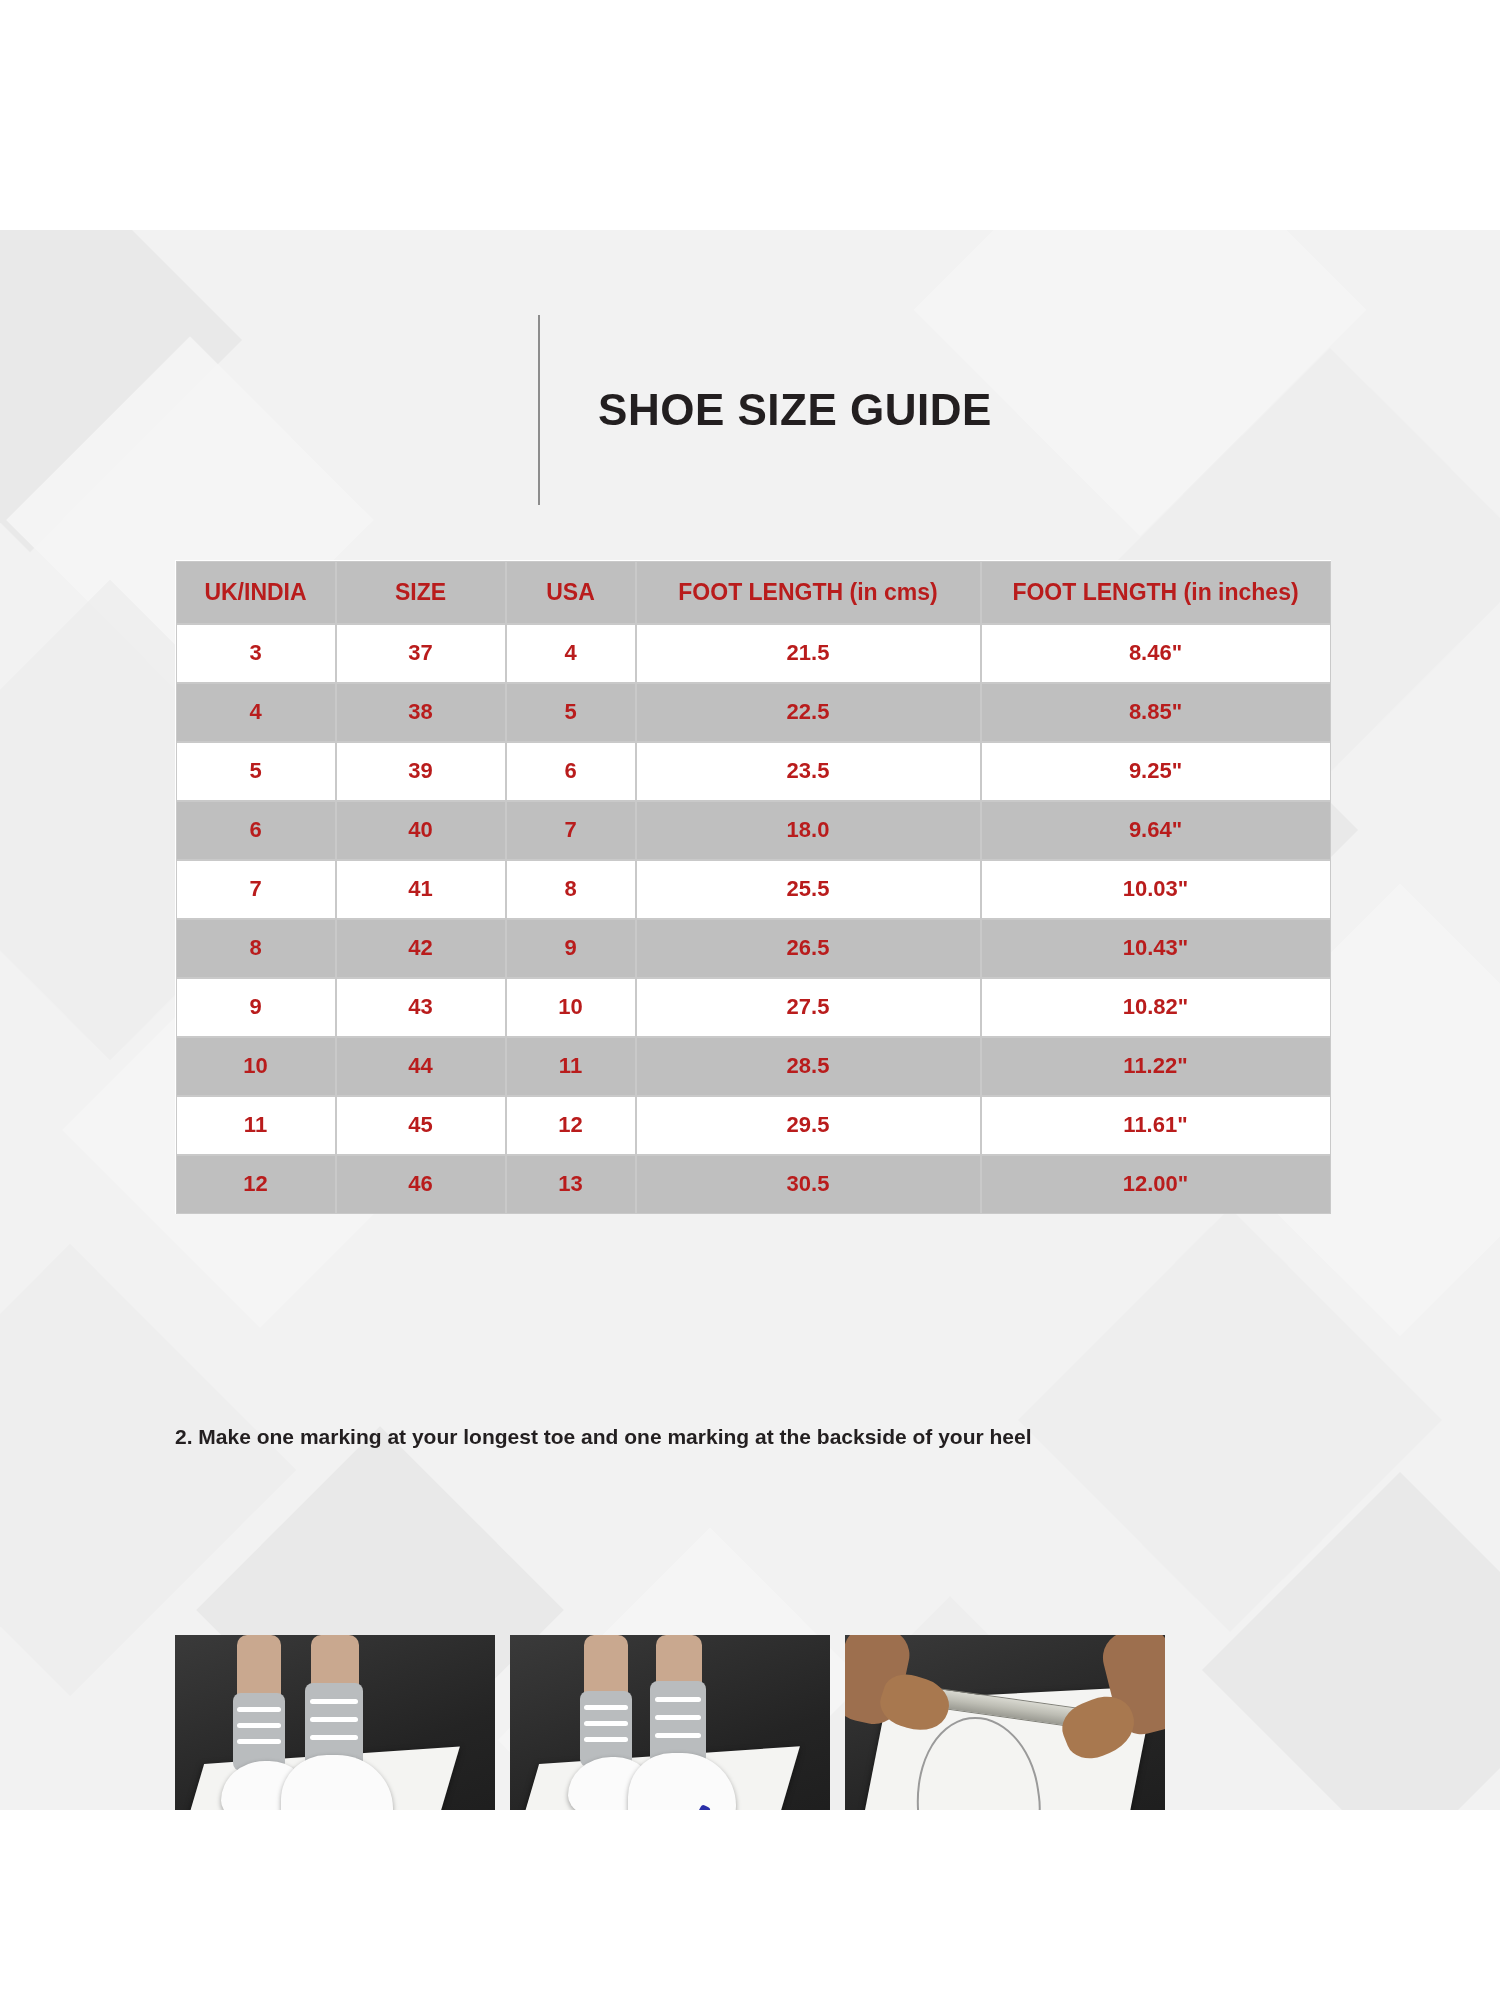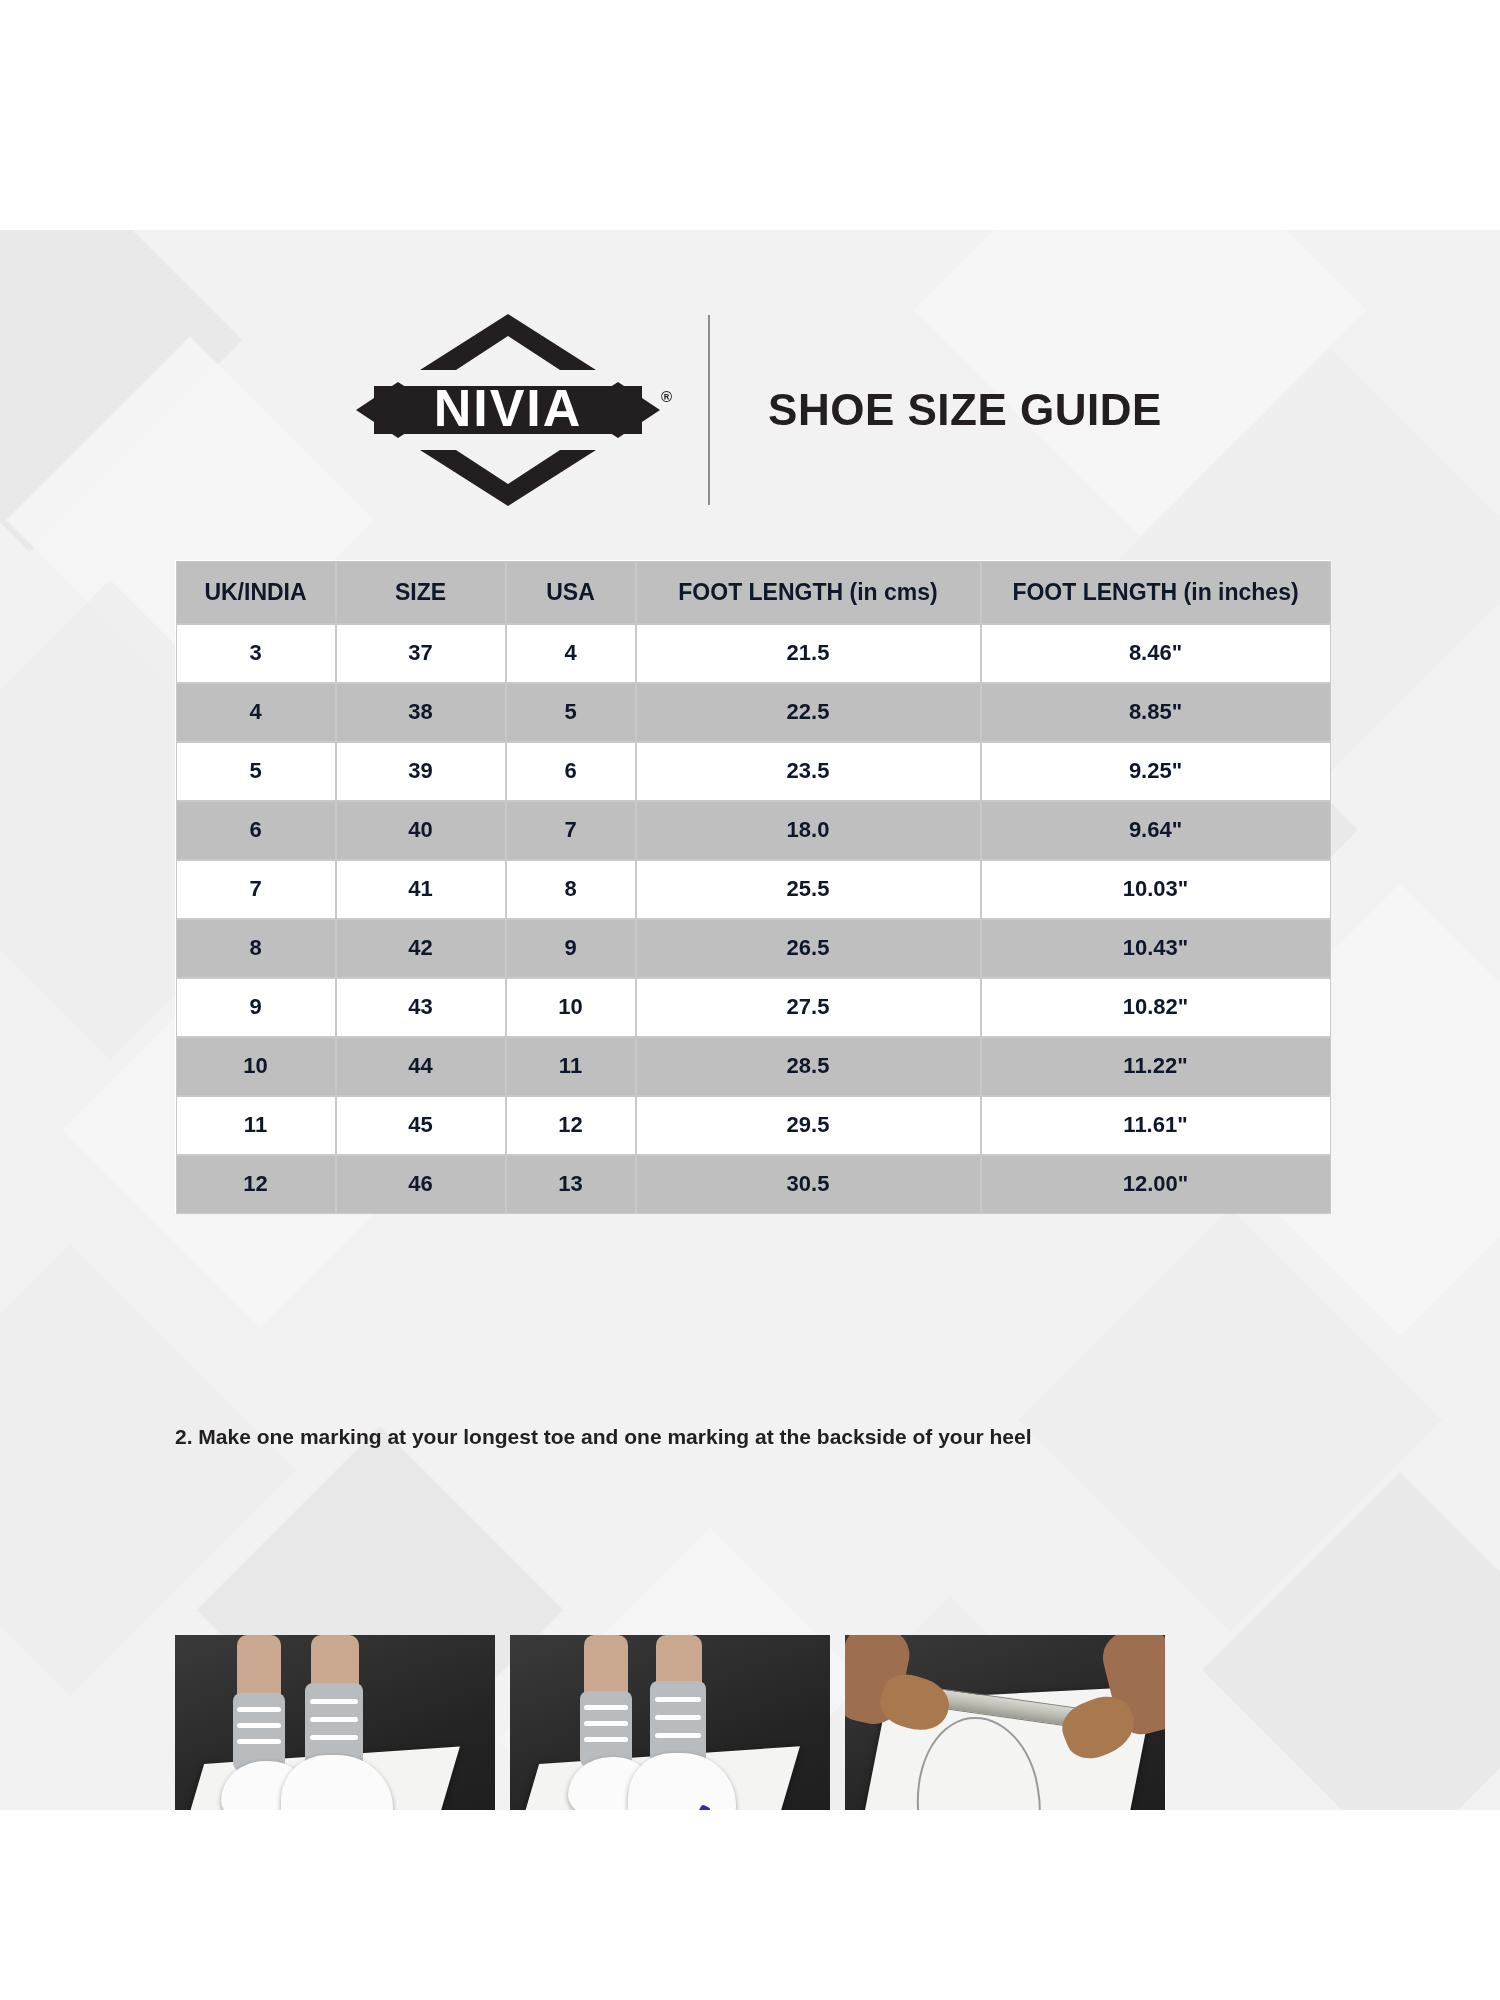--- a/index.html
+++ b/index.html
@@ -100,21 +100,21 @@
     width: 100%;
     table-layout: fixed;
   }
   th, td {
     border: 1px solid #ffffff;
     outline: 1px solid #c9c9c9;
     outline-offset: -1px;
     text-align: center;
     font-size: 22px;
     font-weight: bold;
-    color: #0f172a;
+    color: #b91c1c;
     height: 58px;
     padding: 0;
   }
   thead th {
     background: #bfbfbf;
     font-size: 23px;
     height: 62px;
   }
   tbody tr:nth-child(odd) td { background: #ffffff; }
   tbody tr:nth-child(even) td { background: #bfbfbf; }
@@ -264,33 +264,20 @@
       <div class="wm light" style="left:1180px; top:180px;  width:300px; height:300px;"></div>
       <div class="wm" style="left:1020px; top:460px;  width:280px; height:280px;"></div>
       <div class="wm lighter" style="left:1240px; top:720px;  width:320px; height:320px;"></div>
       <div class="wm light" style="left:1080px; top:1040px; width:300px; height:300px;"></div>
       <div class="wm" style="left:1260px; top:1300px; width:280px; height:280px;"></div>
       <div class="wm lighter" style="left:560px;  top:1360px; width:300px; height:300px;"></div>
       <div class="wm light" style="left:820px;  top:1420px; width:260px; height:260px;"></div>
     </div>
 
     <div class="header">
-      <div class="logo-wrap">
-        <svg width="340" height="200" viewBox="0 0 340 200" xmlns="http://www.w3.org/2000/svg" aria-hidden="true">
-
-          <polygon points="170,4 258,60 222,60 170,26 118,60 82,60" fill="#231f20"></polygon>
-          <polygon points="170,196 258,140 222,140 170,174 118,140 82,140" fill="#231f20"></polygon>
-          <polygon points="60,72 104,100 60,128 18,100" fill="#231f20"></polygon>
-          <polygon points="280,72 322,100 280,128 236,100" fill="#231f20"></polygon>
-
-          <rect x="36" y="76" width="268" height="48" fill="#231f20"></rect>
-          <text x="170" y="116" text-anchor="middle" font-family="Liberation Sans, sans-serif" font-size="52" font-weight="bold" fill="#ffffff" letter-spacing="2">NIVIA</text>
-        </svg>
-        <span class="reg">®</span>
-      </div>
       <div class="divider-v"></div>
       <div class="guide-title">SHOE SIZE GUIDE</div>
     </div>
 
     <div class="table-wrap">
       <table>
         <colgroup>
           <col class="c1">
             <col class="c2">
             <col class="c3">

